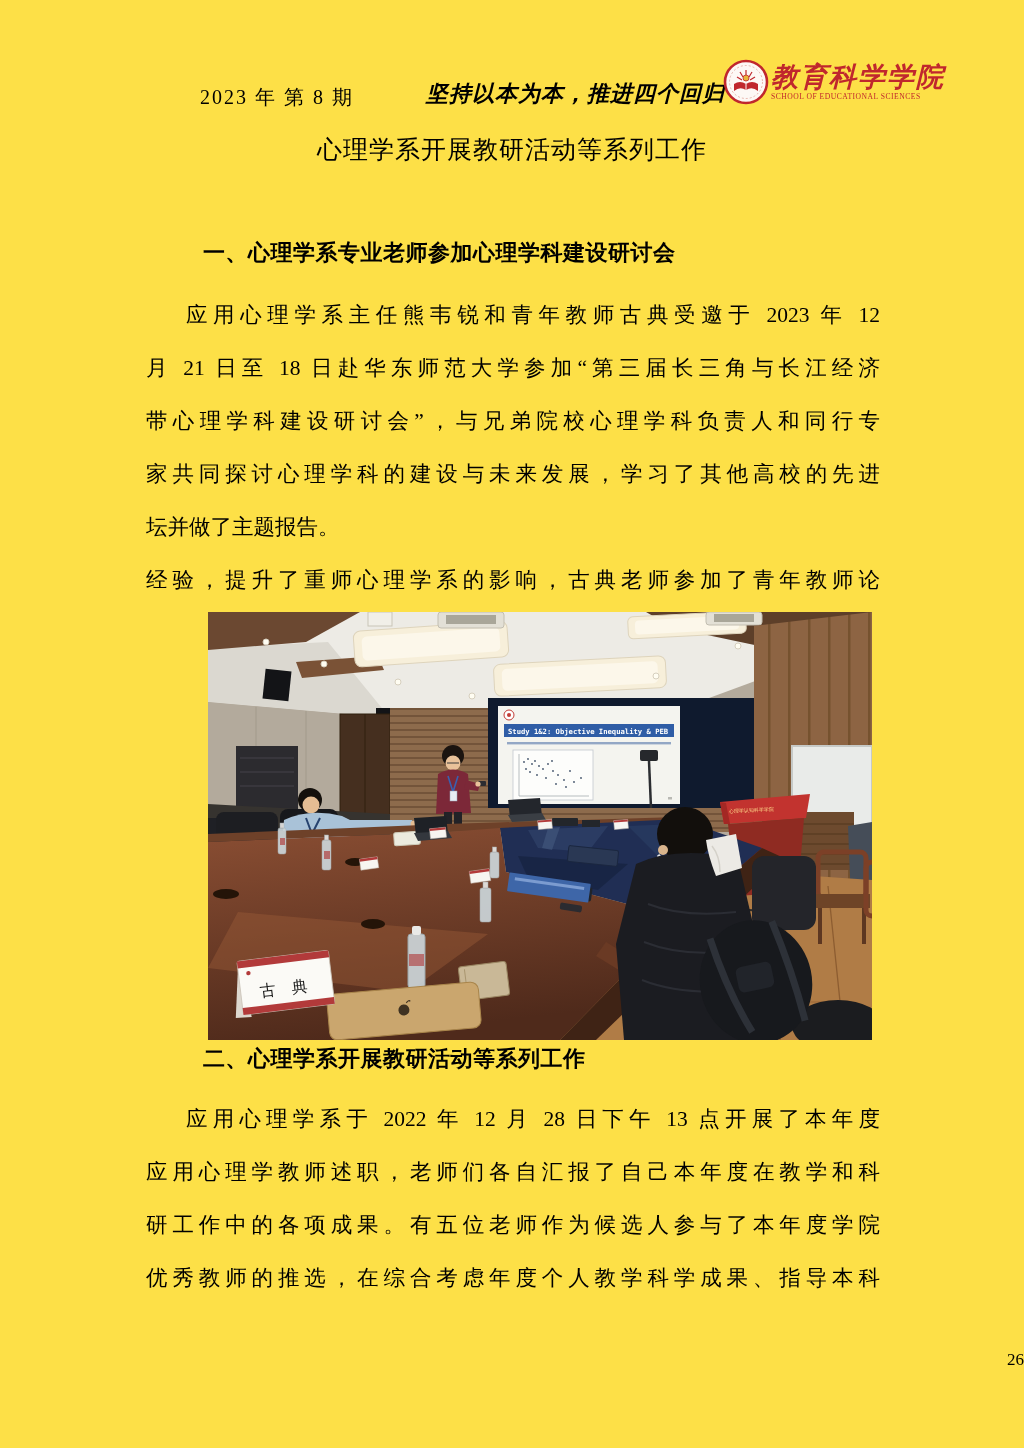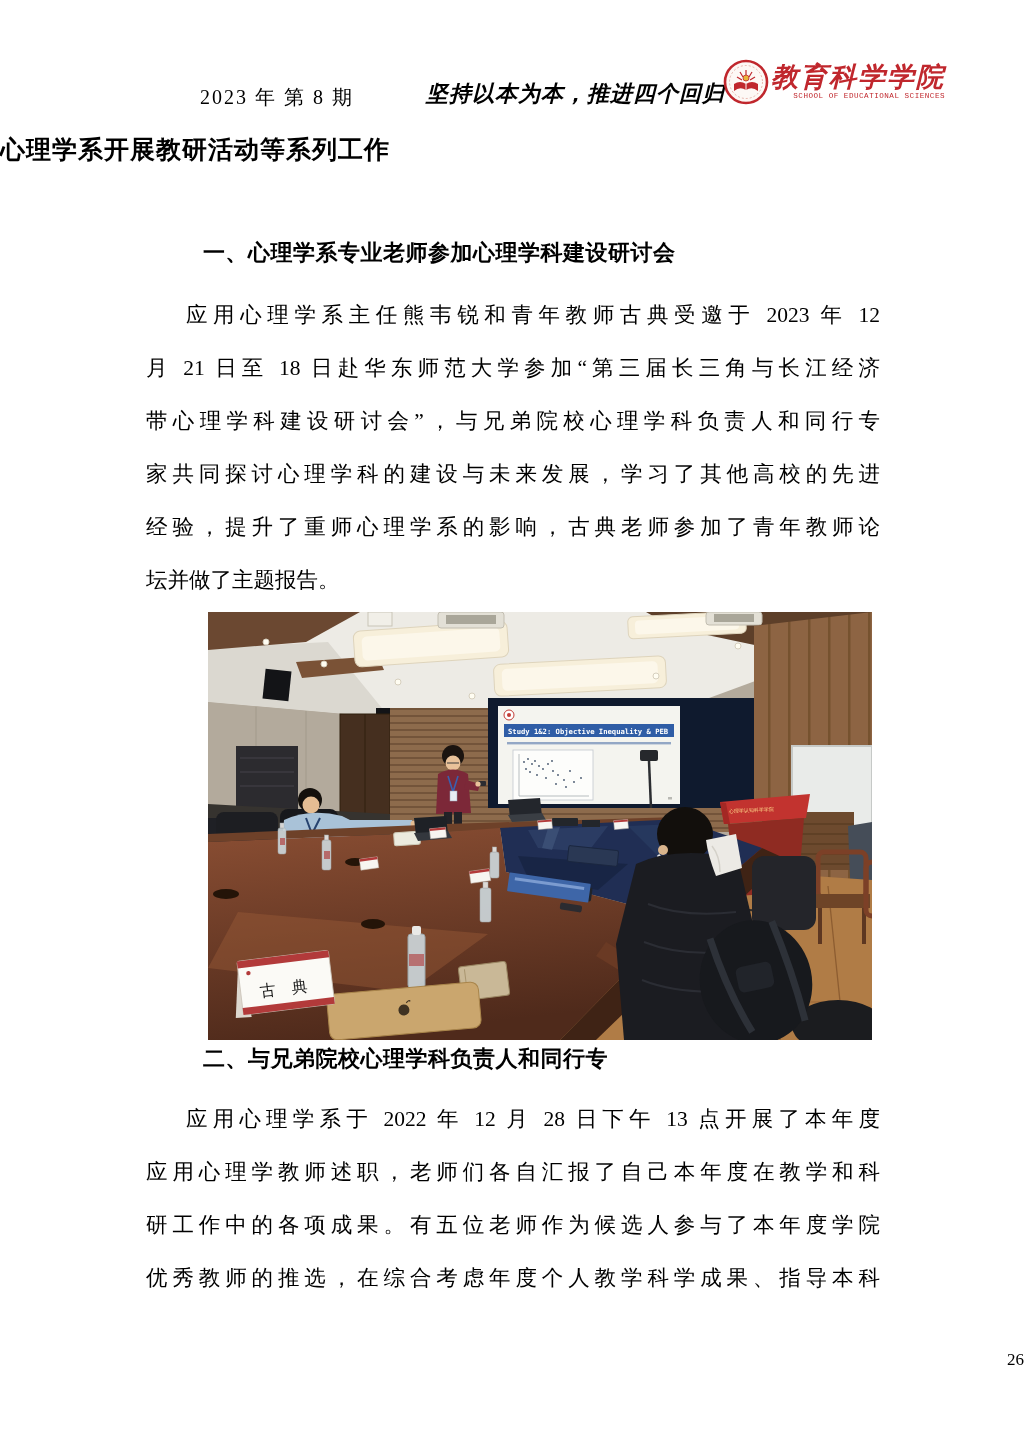--- a/index.html
+++ b/index.html
@@ -1,28 +1,28 @@
 <!DOCTYPE html>
 <html><head>
 <meta charset="utf-8">
 <style>
   html,body{margin:0;padding:0;background:#888;}
   .page{
     position:relative;width:1024px;height:1448px;margin:0 auto;
-    background:#ffffff;color:#000;overflow:hidden;
+    background:#fde047;color:#000;overflow:hidden;
     font-family:"Liberation Serif","DejaVu Serif",serif;
   }
   .hdr-issue{position:absolute;left:200px;top:84px;font-size:20px;letter-spacing:2px;}
   .hdr-motto{position:absolute;left:426px;top:79px;font-size:22px;font-style:italic;font-weight:600;letter-spacing:1px;}
   .hdr-logo{position:absolute;left:722px;top:58px;display:flex;align-items:center;gap:1px;}
   .logo-txt{display:flex;flex-direction:column;line-height:1.05;}
   .logo-cn{color:#c0272d;font-size:27px;font-weight:700;letter-spacing:2px;font-style:italic;}
-  .logo-en{color:#c0272d;font-size:7.6px;letter-spacing:0.5px;font-family:Liberation Mono, monospace;margin-top:2px;text-align:right;}
-  .doc-title{position:absolute;top:133px;left:0;width:100%;text-align:left;
-    font-size:25px;font-weight:700;letter-spacing:1px;font-family:"Liberation Sans","DejaVu Sans",sans-serif;}
+  .logo-en{color:#c0272d;font-size:7.6px;letter-spacing:0.5px;font-family:Liberation Serif, serif;margin-top:2px;}
+  .doc-title{position:absolute;top:133px;left:0;width:100%;text-align:center;
+    font-size:25px;font-weight:400;letter-spacing:1px;font-family:"Liberation Sans","DejaVu Sans",sans-serif;}
   .sec-heading{position:absolute;left:203px;font-size:22px;font-weight:700;
     font-family:"Liberation Sans","DejaVu Sans",sans-serif;letter-spacing:0.5px;}
   #heading1{top:238px;}
   #heading2{top:1044px;}
   .para{position:absolute;left:146px;width:734px;font-size:21.5px;}
   #para1{top:289px;}
   #para2{top:1093px;}
   .t-line{height:53px;line-height:53px;text-align:justify;text-align-last:justify;white-space:normal;}
   .t-line.first{text-indent:40px;}
   .t-line.last{text-align-last:left;}
@@ -58,22 +58,22 @@
   </div>
 
   <div class="doc-title">心理学系开展教研活动等系列工作</div>
 
   <div id="heading1" class="sec-heading">一、心理学系专业老师参加心理学科建设研讨会</div>
   <div id="para1" class="para">
     <div class="t-line first">应用心理学系主任熊韦锐和青年教师古典受邀于 2023 年 12</div>
     <div class="t-line">月 21 日至 18 日赴华东师范大学参加“第三届长三角与长江经济</div>
     <div class="t-line">带心理学科建设研讨会”，与兄弟院校心理学科负责人和同行专</div>
     <div class="t-line">家共同探讨心理学科的建设与未来发展，学习了其他高校的先进</div>
+    <div class="t-line last">坛并做了主题报告。</div>
     <div class="t-line">经验，提升了重师心理学系的影响，古典老师参加了青年教师论</div>
-    <div class="t-line last">坛并做了主题报告。</div>
   </div>
 
   <div class="photo">
   <svg viewBox="0 0 664 428" width="664" height="428">
     <defs>
       <linearGradient id="tblGrad" x1="0" y1="0" x2="0.25" y2="1">
         <stop offset="0" stop-color="#8a4e33"></stop>
             <stop offset="1" stop-color="#4f2a1b"></stop>
       </linearGradient>
       <pattern id="slats" width="10" height="7" patternUnits="userSpaceOnUse">
@@ -337,21 +337,21 @@
       <rect x="544" y="244" width="64" height="74" rx="12" fill="#24252a"></rect>
       <g transform="rotate(-12 548 370)">
         <ellipse cx="548" cy="370" rx="56" ry="62" fill="#17191d"></ellipse>
         <path d="M512,318 q6,56 22,100 M576,314 q10,54 12,104" stroke="#2d3138" stroke-width="7" fill="none"></path>
         <rect x="530" y="352" width="36" height="26" rx="6" fill="#21242a"></rect>
       </g>
     </g>
   </svg>
   </div>
 
-  <div id="heading2" class="sec-heading">二、与兄弟院校心理学科负责人和同行专</div>
+  <div id="heading2" class="sec-heading">二、心理学系开展教研活动等系列工作</div>
   <div id="para2" class="para">
     <div class="t-line first">应用心理学系于 2022 年 12 月 28 日下午 13 点开展了本年度</div>
     <div class="t-line">应用心理学教师述职，老师们各自汇报了自己本年度在教学和科</div>
     <div class="t-line">研工作中的各项成果。有五位老师作为候选人参与了本年度学院</div>
     <div class="t-line">优秀教师的推选，在综合考虑年度个人教学科学成果、指导本科</div>
   </div>
 
   <div class="pagenum">26</div>
 </div>
 

